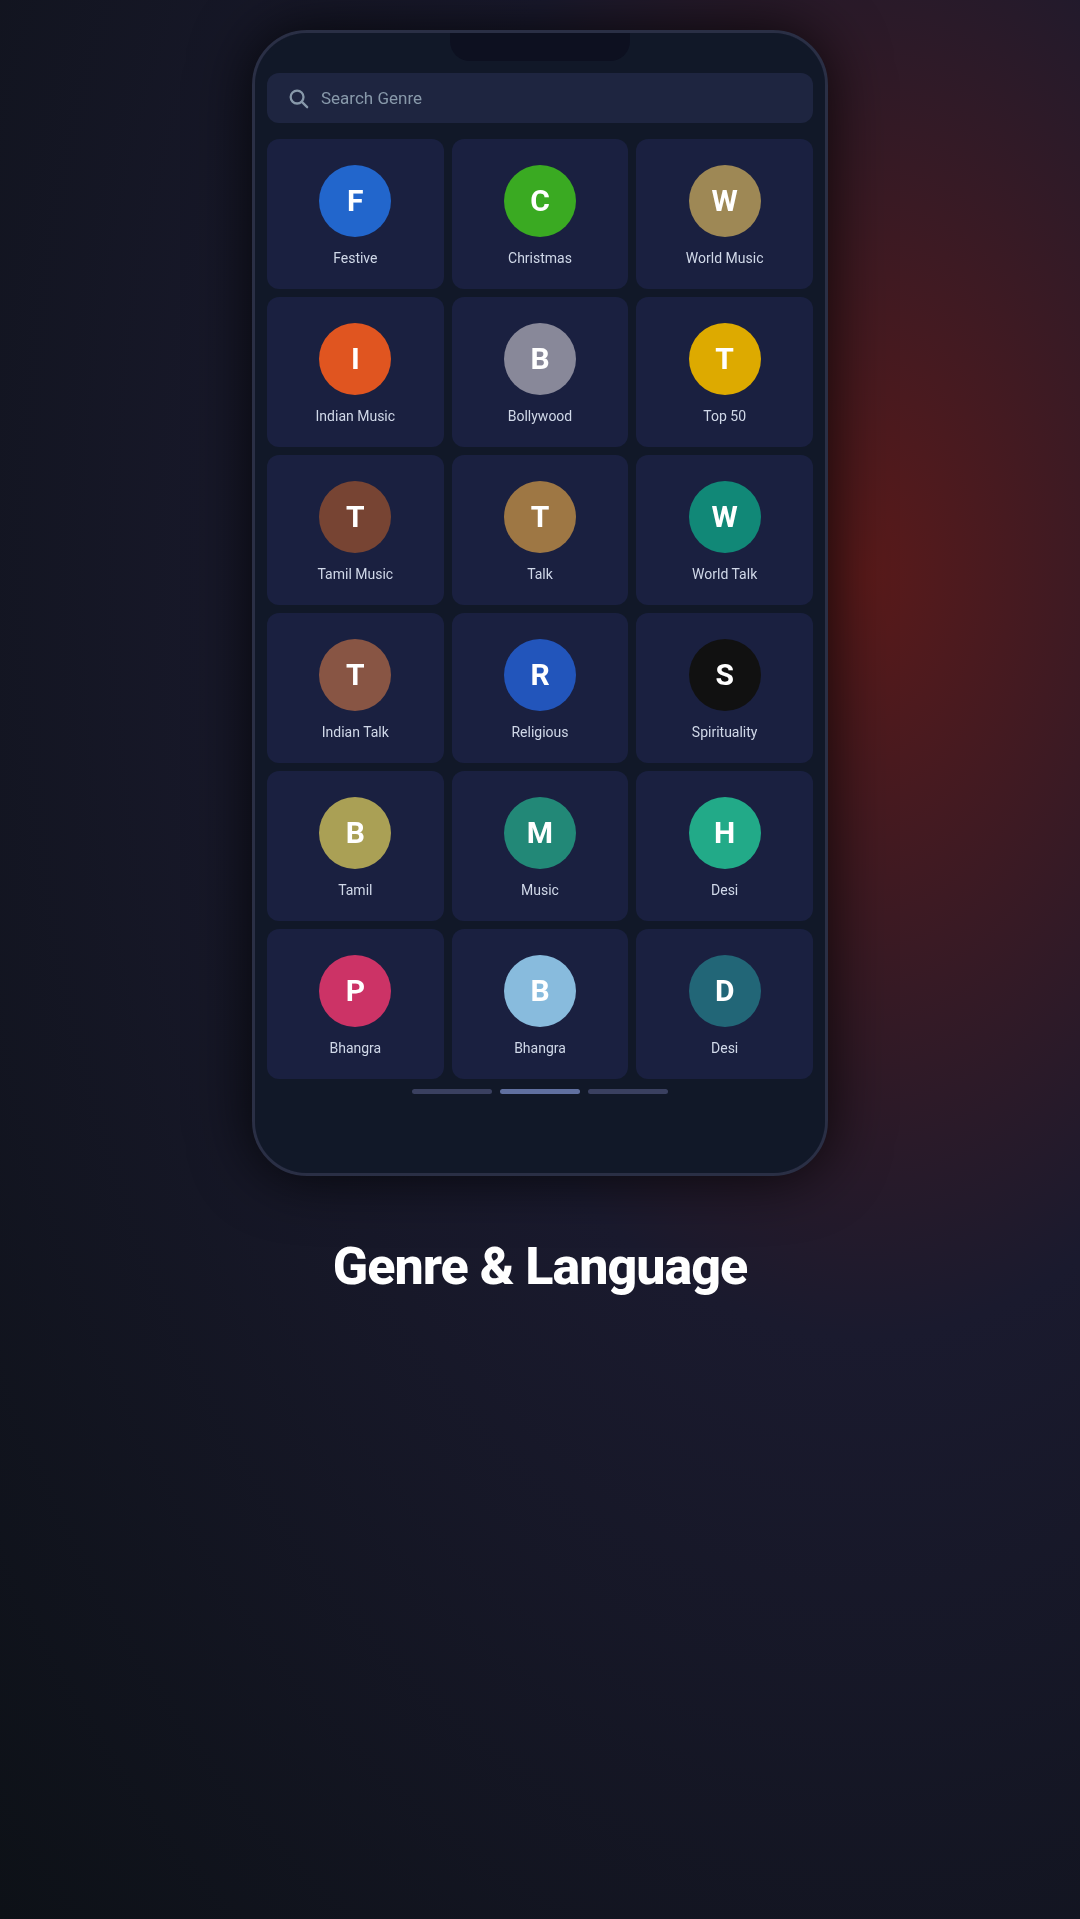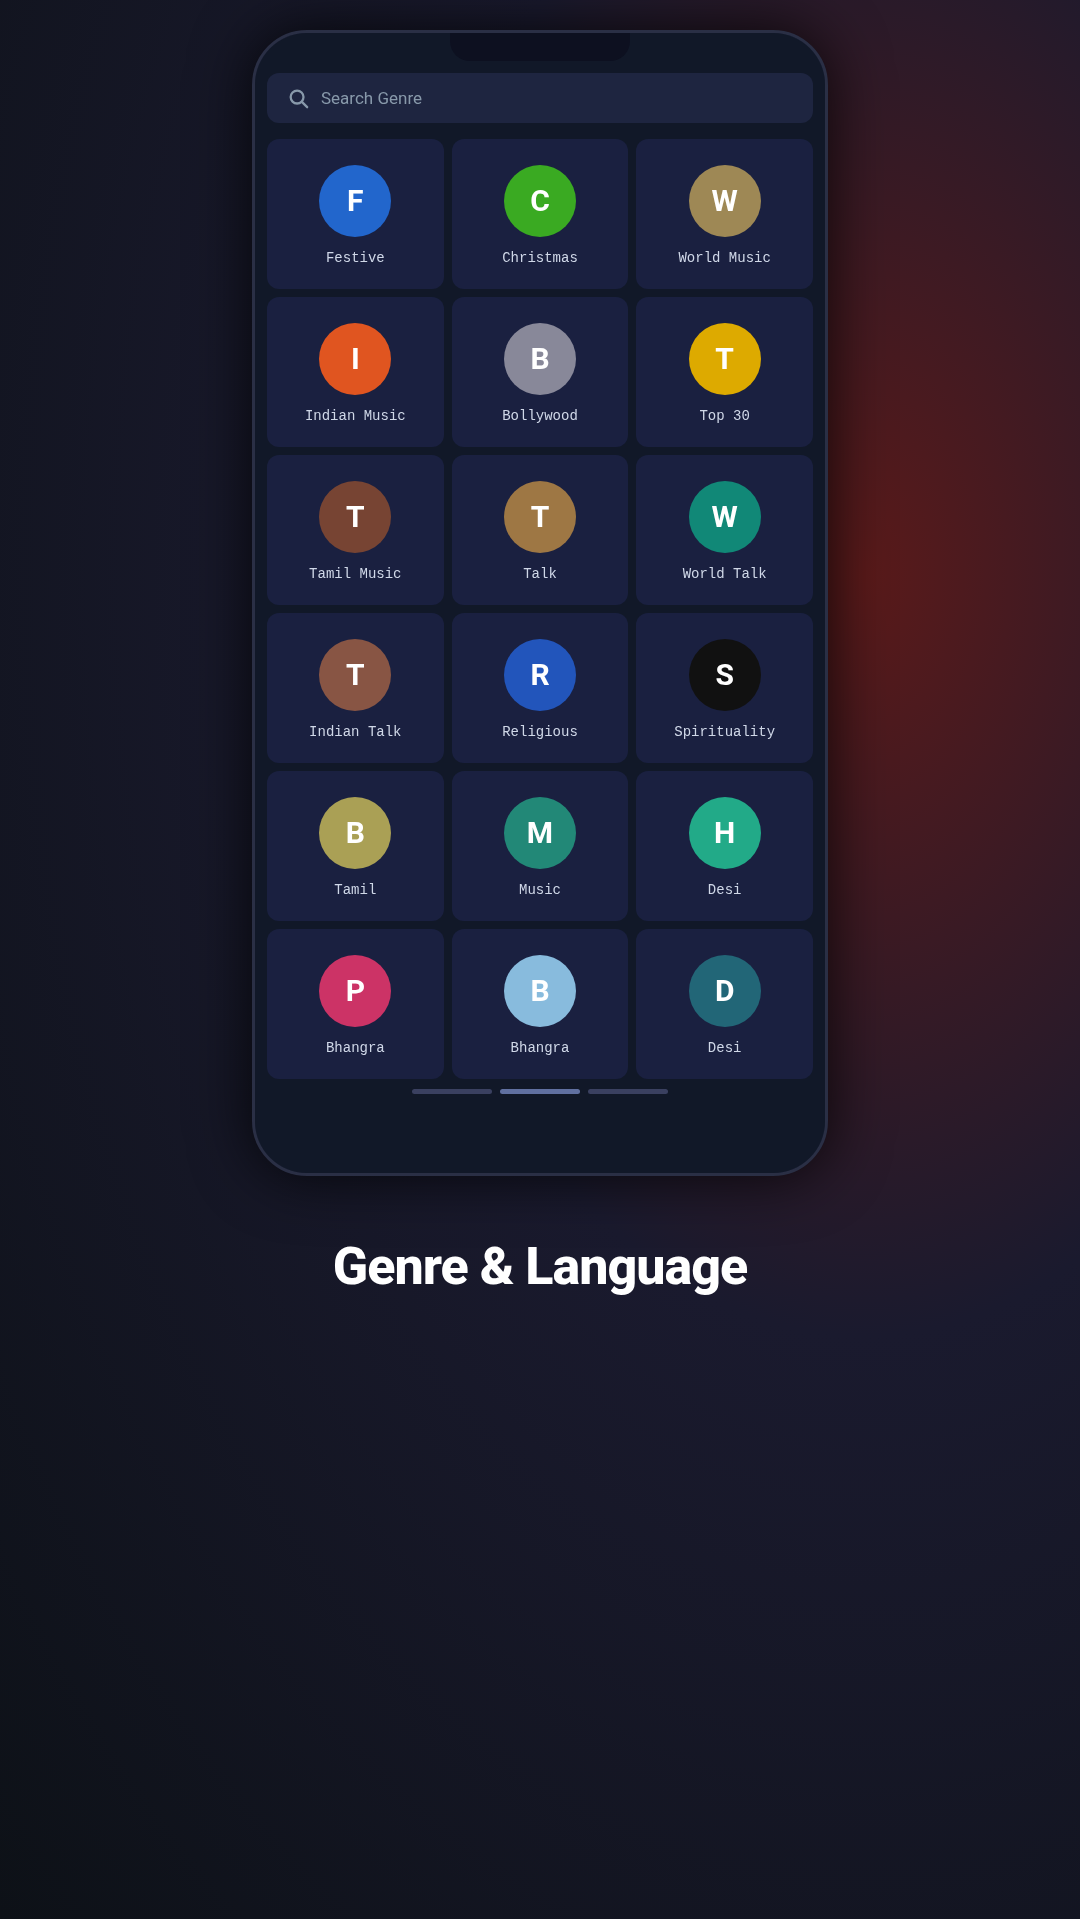--- a/index.html
+++ b/index.html
@@ -99,21 +99,20 @@
       color: #fff;
       flex-shrink: 0;
     }
 
     .genre-label {
       color: #d0d8e8;
       font-size: 14px;
       font-weight: 400;
       text-align: center;
       line-height: 1.3;
-      font-family: Liberation Mono, monospace;
     }
 
     .page-title-section {
       margin-top: 40px;
       padding: 20px 40px;
       text-align: center;
       flex: 1;
     }
 
     .page-title {
@@ -173,21 +172,21 @@
         <div class="genre-tile">
           <div class="genre-avatar" style="background: rgb(224, 85, 32);">I</div>
           <span class="genre-label">Indian Music</span>
         </div>
         <div class="genre-tile">
           <div class="genre-avatar" style="background: rgb(136, 136, 153);">B</div>
           <span class="genre-label">Bollywood</span>
         </div>
         <div class="genre-tile">
           <div class="genre-avatar" style="background: rgb(221, 170, 0);">T</div>
-          <span class="genre-label">Top 30</span>
+          <span class="genre-label">Top 50</span>
         </div>
         <div class="genre-tile">
           <div class="genre-avatar" style="background: rgb(119, 68, 51);">T</div>
           <span class="genre-label">Tamil Music</span>
         </div>
         <div class="genre-tile">
           <div class="genre-avatar" style="background: rgb(158, 119, 68);">T</div>
           <span class="genre-label">Talk</span>
         </div>
         <div class="genre-tile">

